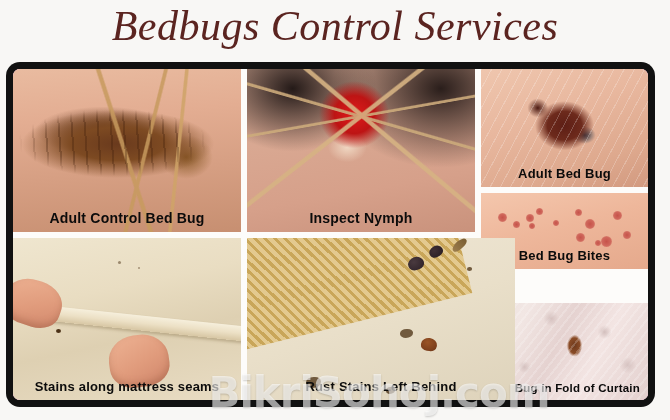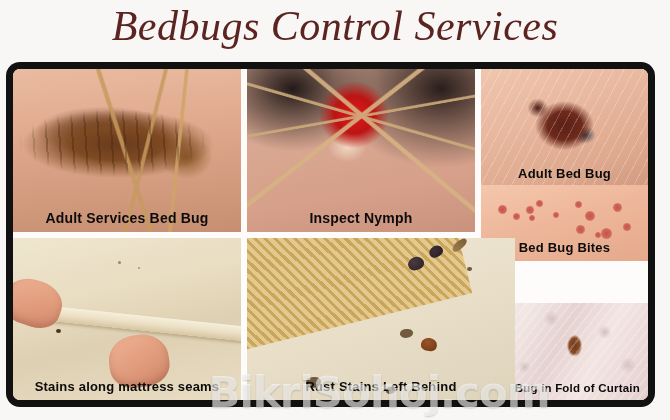--- a/index.html
+++ b/index.html
@@ -77,21 +77,21 @@
     letter-spacing: 0.2px;
   }
   .cap-lg { font-size: 14px; }
   .cap-md { font-size: 13px; }
   .cap-sm { font-size: 11.5px; }
 
   
   #cell-adult-engorged { left: 0;   top: 0;   width: 228px; height: 163px; }
   #cell-engorged-nymph { left: 234px; top: 0; width: 228px; height: 163px; }
   #cell-adult-bedbug   { left: 468px; top: 0; width: 167px; height: 118px; }
-  #cell-bites          { left: 468px; top: 116px; width: 167px; height: 76px; }
+  #cell-bites          { left: 468px; top: 124px; width: 167px; height: 76px; }
   #cell-curtain        { left: 468px; top: 234px; width: 167px; height: 97px; }
   #cell-mattress       { left: 0;   top: 169px; width: 228px; height: 162px; }
   #cell-rust           { left: 234px; top: 169px; width: 268px; height: 162px; }
 
   
 
   
   .bg-adult-engorged {
     background:
       radial-gradient(ellipse 130px 46px at 46% 46%, #6a3a1d 0%, #7d4a22 36%, rgba(160,105,55,0) 74%),
@@ -252,21 +252,21 @@
 
   <div id="title">Bedbugs Control Services</div>
 
   <div id="frame">
     <div id="collage">
 
       <div class="cell" id="cell-adult-engorged">
         <div class="photo bg-adult-engorged">
           <div class="legs-ae"></div>
         </div>
-        <div class="caption cap-lg">Adult Services Bed Bug</div>
+        <div class="caption cap-lg">Adult Control Bed Bug</div>
       </div>
 
       <div class="cell" id="cell-engorged-nymph">
         <div class="photo bg-nymph">
           <div class="legs-ny"></div>
         </div>
         <div class="caption cap-lg">Inspect Nymph</div>
       </div>
 
       <div class="cell" id="cell-adult-bedbug">

